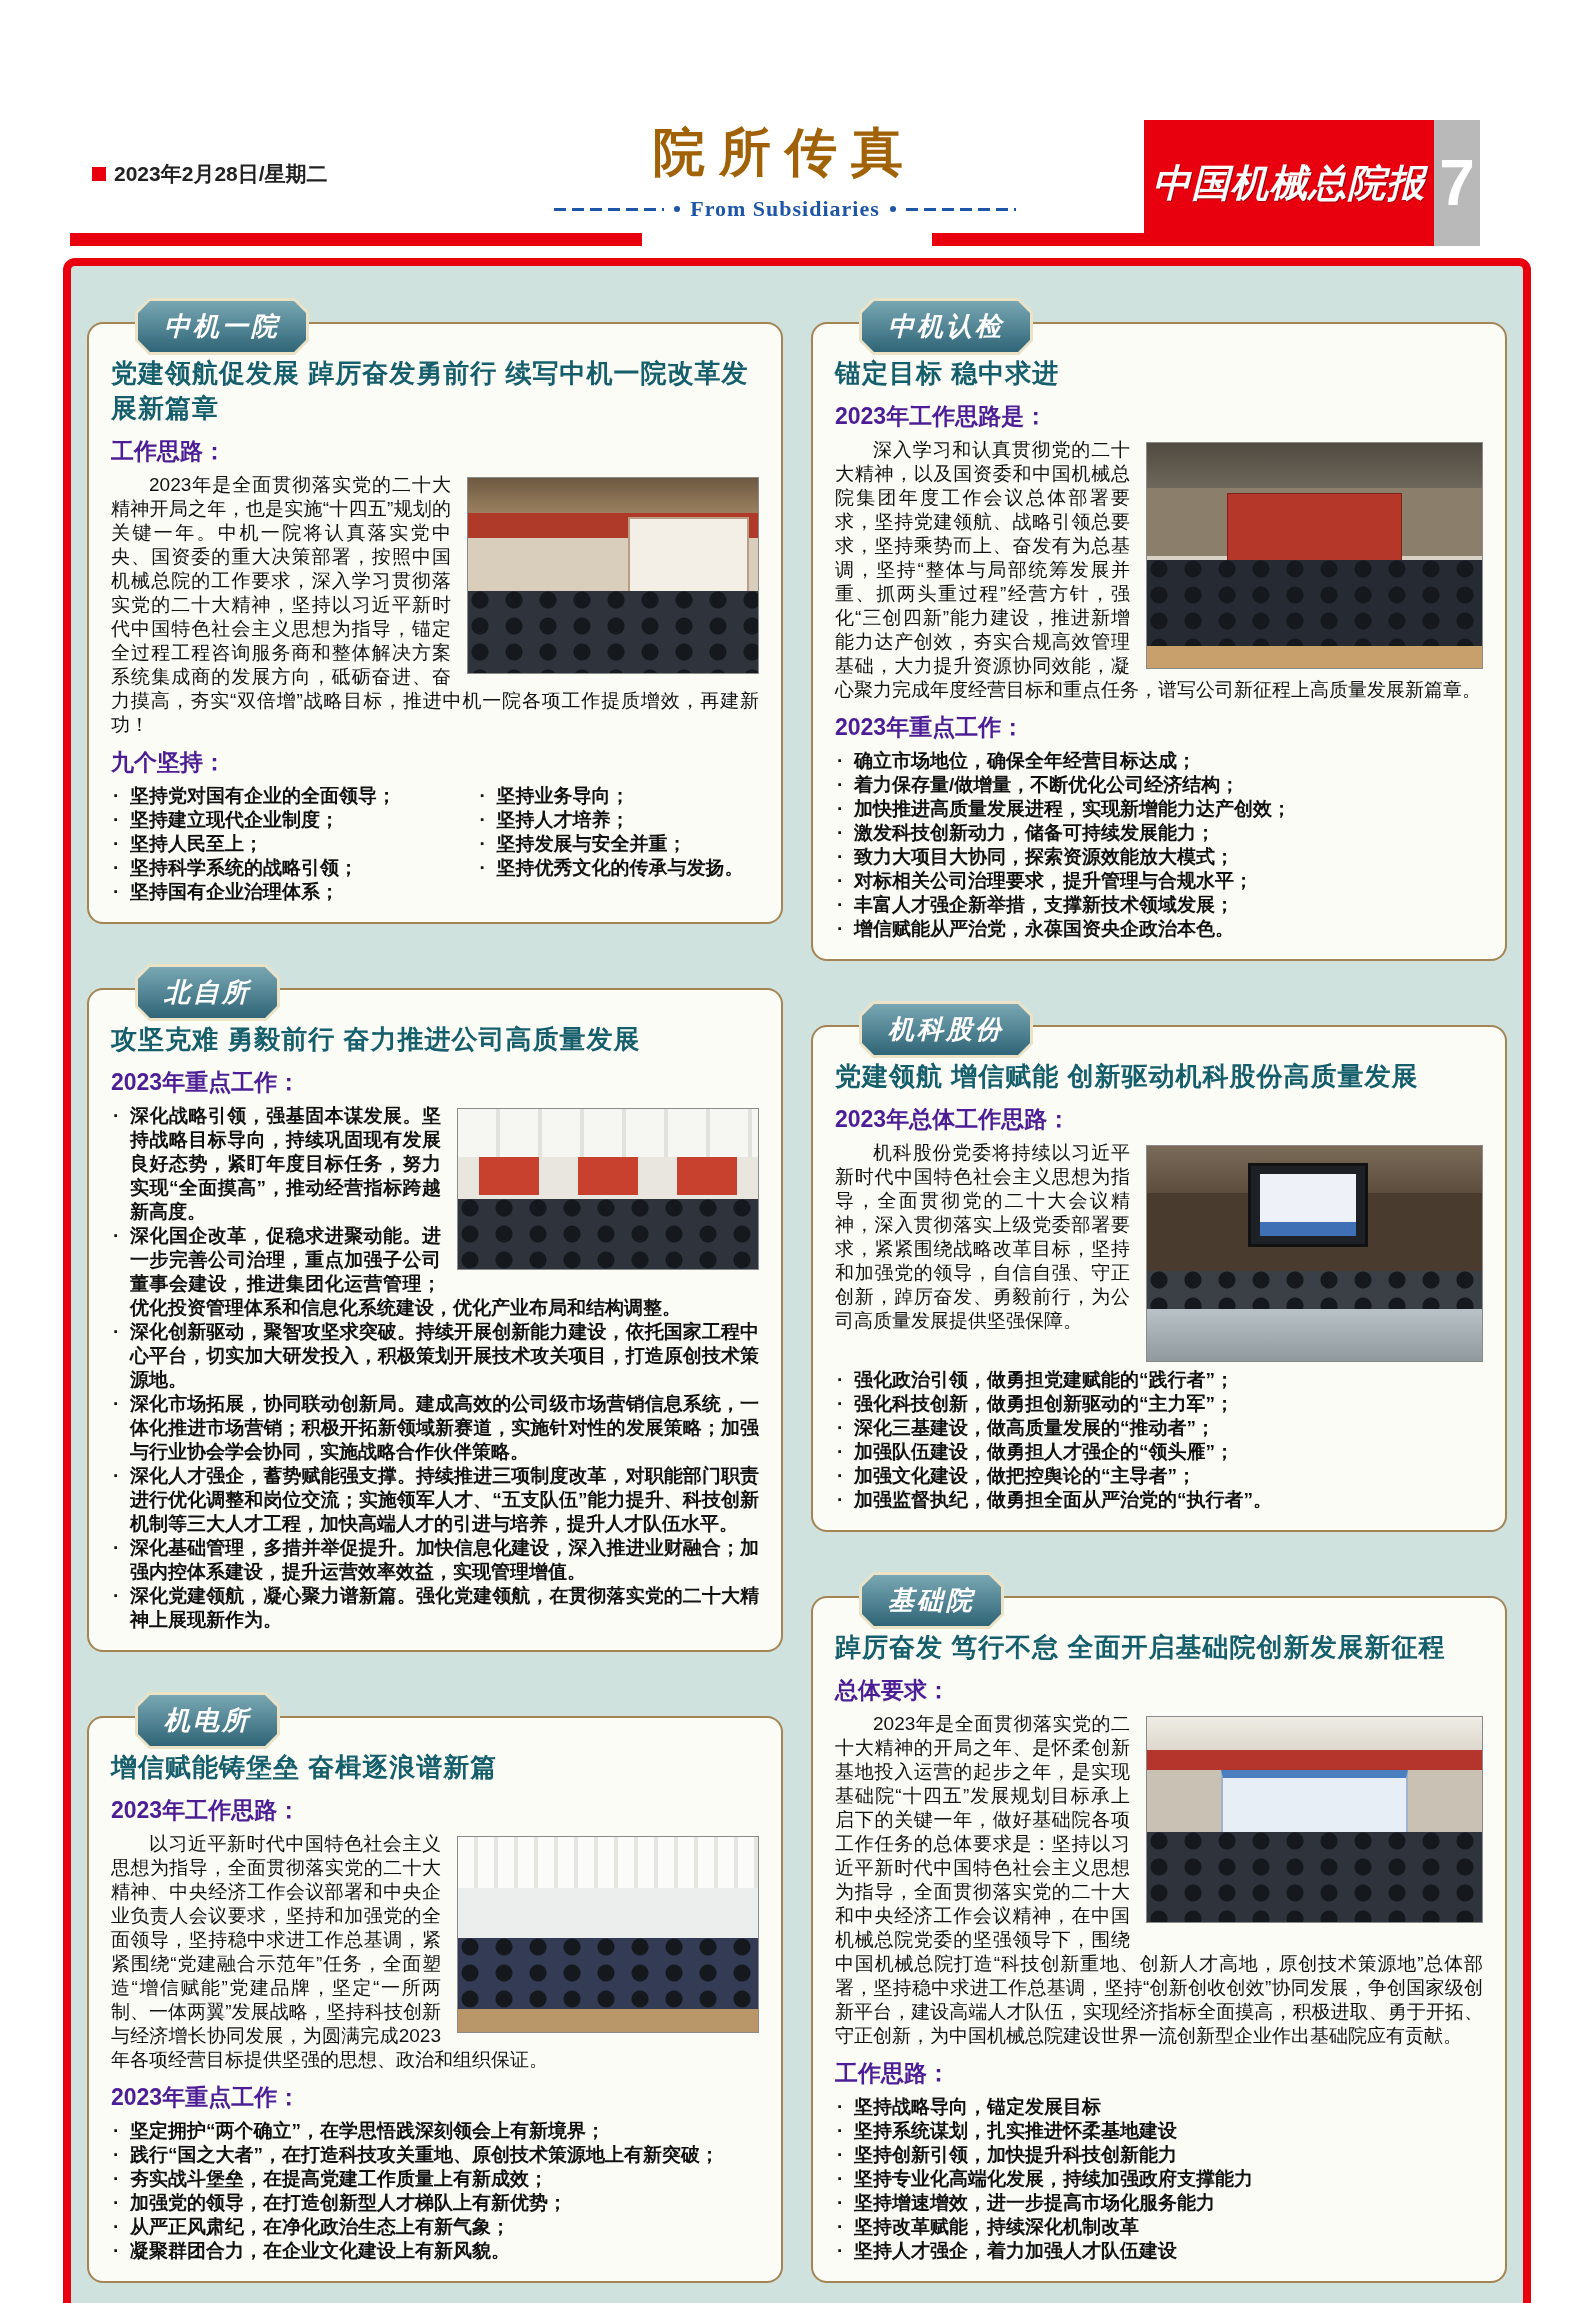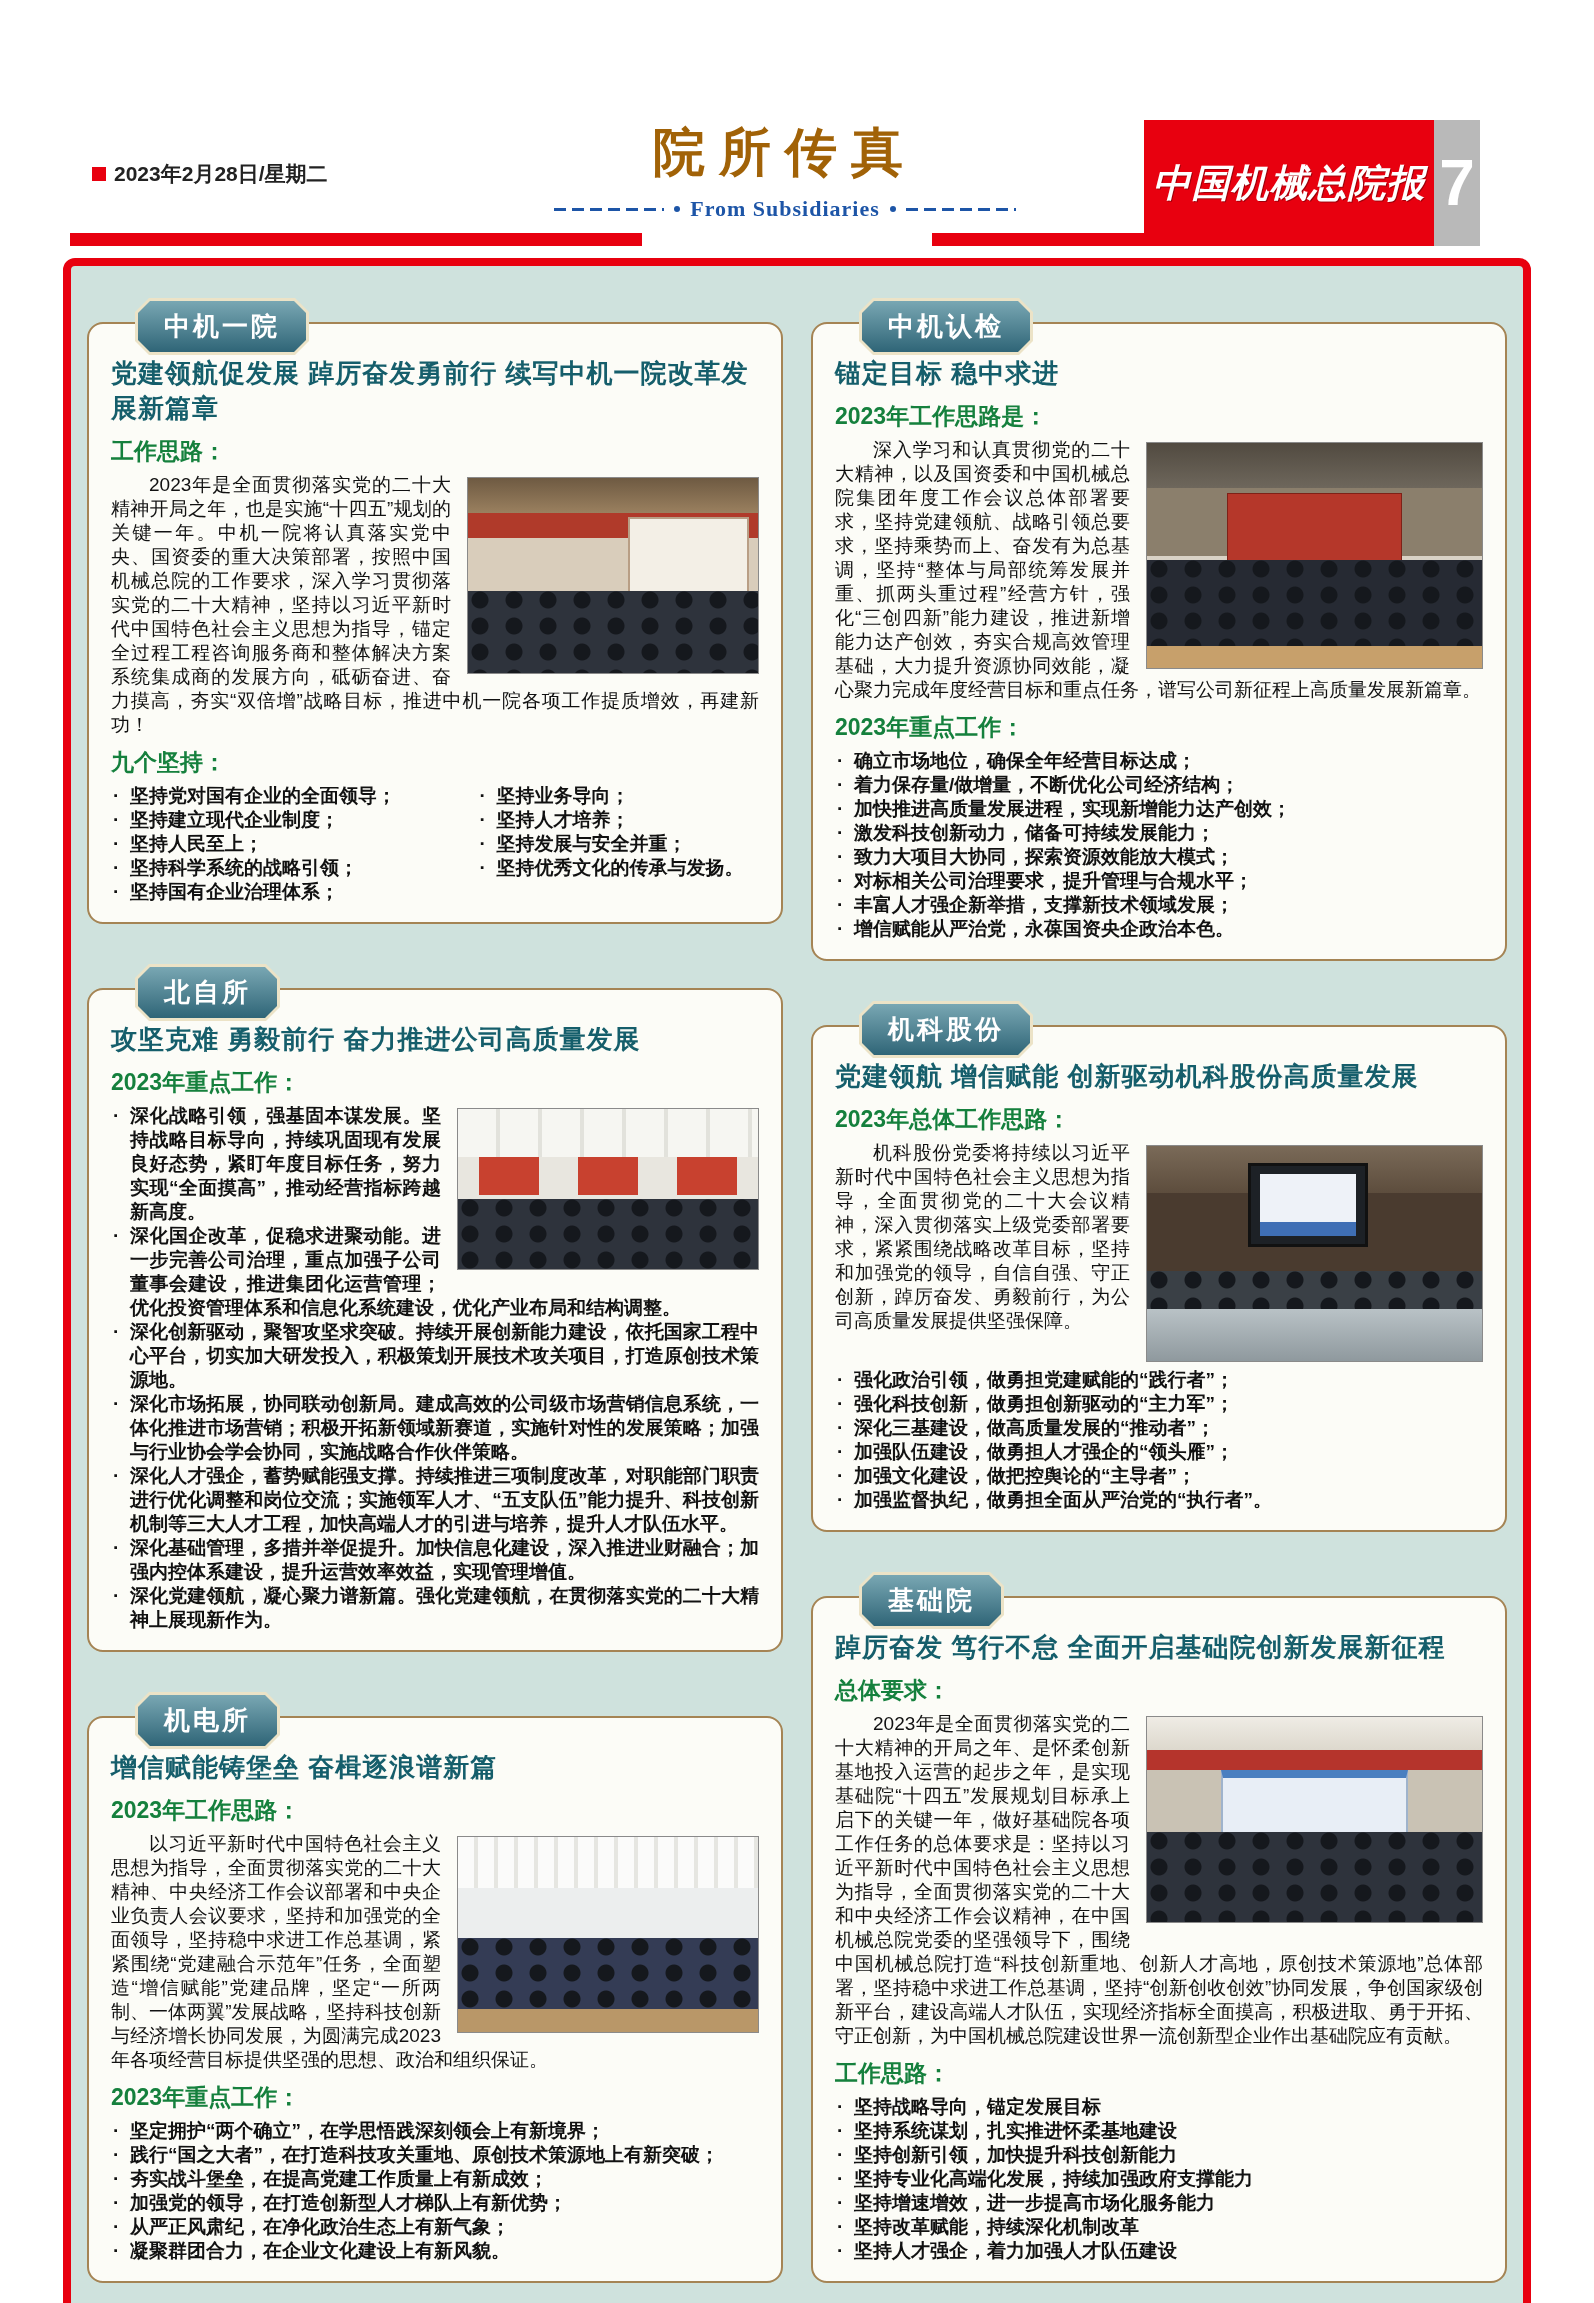--- a/index.html
+++ b/index.html
@@ -35,23 +35,23 @@
   .col{flex:1;min-width:0;}
 
   
   .card{position:relative;background:#fcfcf7;border:2px solid #a58454;border-radius:16px;
         padding:28px 22px 18px;margin-top:30px;}
   .card + .card{margin-top:64px;}
   .tab{position:absolute;top:-26px;left:46px;background:#ece3c7;padding:3px;
        clip-path:polygon(14px 0,calc(100% - 14px) 0,100% 14px,100% calc(100% - 14px),calc(100% - 14px) 100%,14px 100%,0 calc(100% - 14px),0 14px);}
   .tab-inner{display:block;background:linear-gradient(#79a7b3,#2f6577);color:#fff;font-weight:bold;
              font-size:26px;letter-spacing:3px;padding:8px 26px;
-             clip-path:polygon(12px 0,calc(100% - 12px) 0,100% 12px,100% calc(100% - 12px),calc(100% - 12px) 100%,12px 100%,0 calc(100% - 12px),0 12px);}
+             clip-path:polygon(12px 0,calc(100% - 12px) 0,100% 12px,100% calc(100% - 12px),calc(100% - 12px) 100%,12px 100%,0 calc(100% - 12px),0 12px);font-style:italic;}
   .headline{margin:4px 0 8px;font-size:26px;font-weight:bold;color:#155e6b;letter-spacing:1px;}
-  .subhead{margin:10px 0 6px;font-size:23px;font-weight:bold;color:#15803d;}
+  .subhead{margin:10px 0 6px;font-size:23px;font-weight:bold;color:#4c1d95;}
   .para{margin:0;font-size:19px;line-height:24px;text-indent:2em;color:#111;text-align:justify;}
   .flow::after,.listflow::after{content:"";display:block;clear:both;}
   .list .li{position:relative;padding-left:1em;font-size:19px;line-height:24px;text-align:justify;}
   .list .li .bullet{position:absolute;left:2px;font-weight:bold;}
   .li-b{font-weight:bold;}
   .li-r{font-weight:bold;}
   .two-col{display:flex;gap:10px;}
   .two-col .list:first-child{width:55%;}
   .two-col .list:last-child{flex:1;}
 

